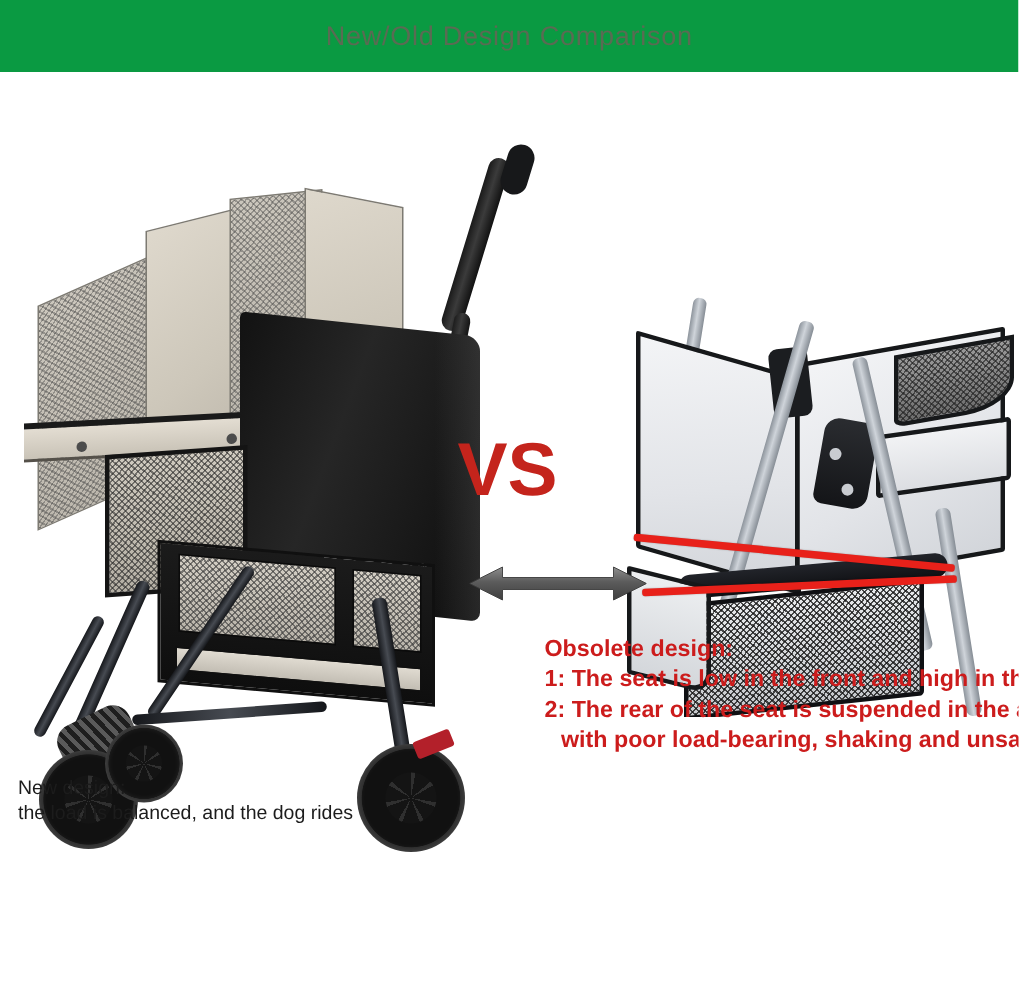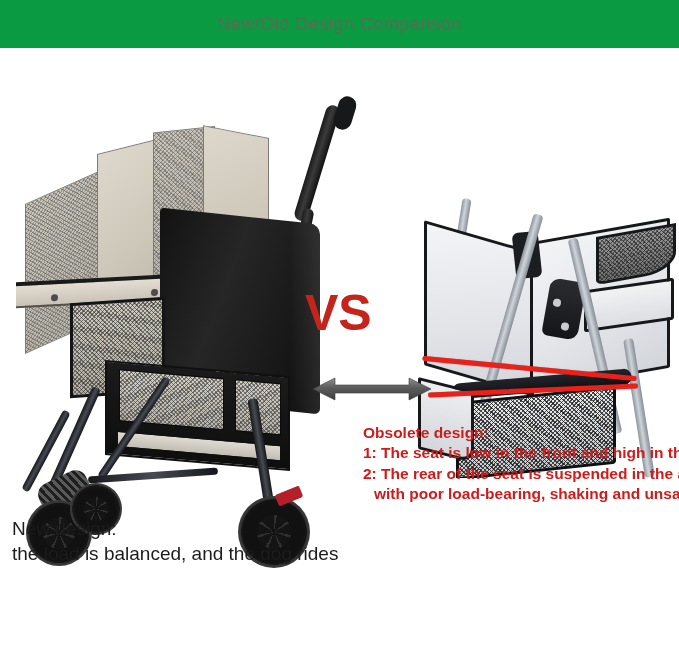--- a/index.html
+++ b/index.html
@@ -424,21 +424,21 @@
     left: 8px; top: 88px;
     width: 118px; height: 26px;
   }
 
   
   #new-design-caption {
     position: absolute;
     left: 12px; top: 468px;
     width: 350px;
     color: #1c1c1c;
-    font-size: 19px;
+    font-size: 13px;
     line-height: 1.33;
     font-family: "Liberation Sans", sans-serif;
   }
   #obsolete-caption {
     position: absolute;
     left: 363px; top: 356px;
     width: 316px;
     color: #cc1c1c;
     font-size: 15.5px;
     line-height: 1.32;

